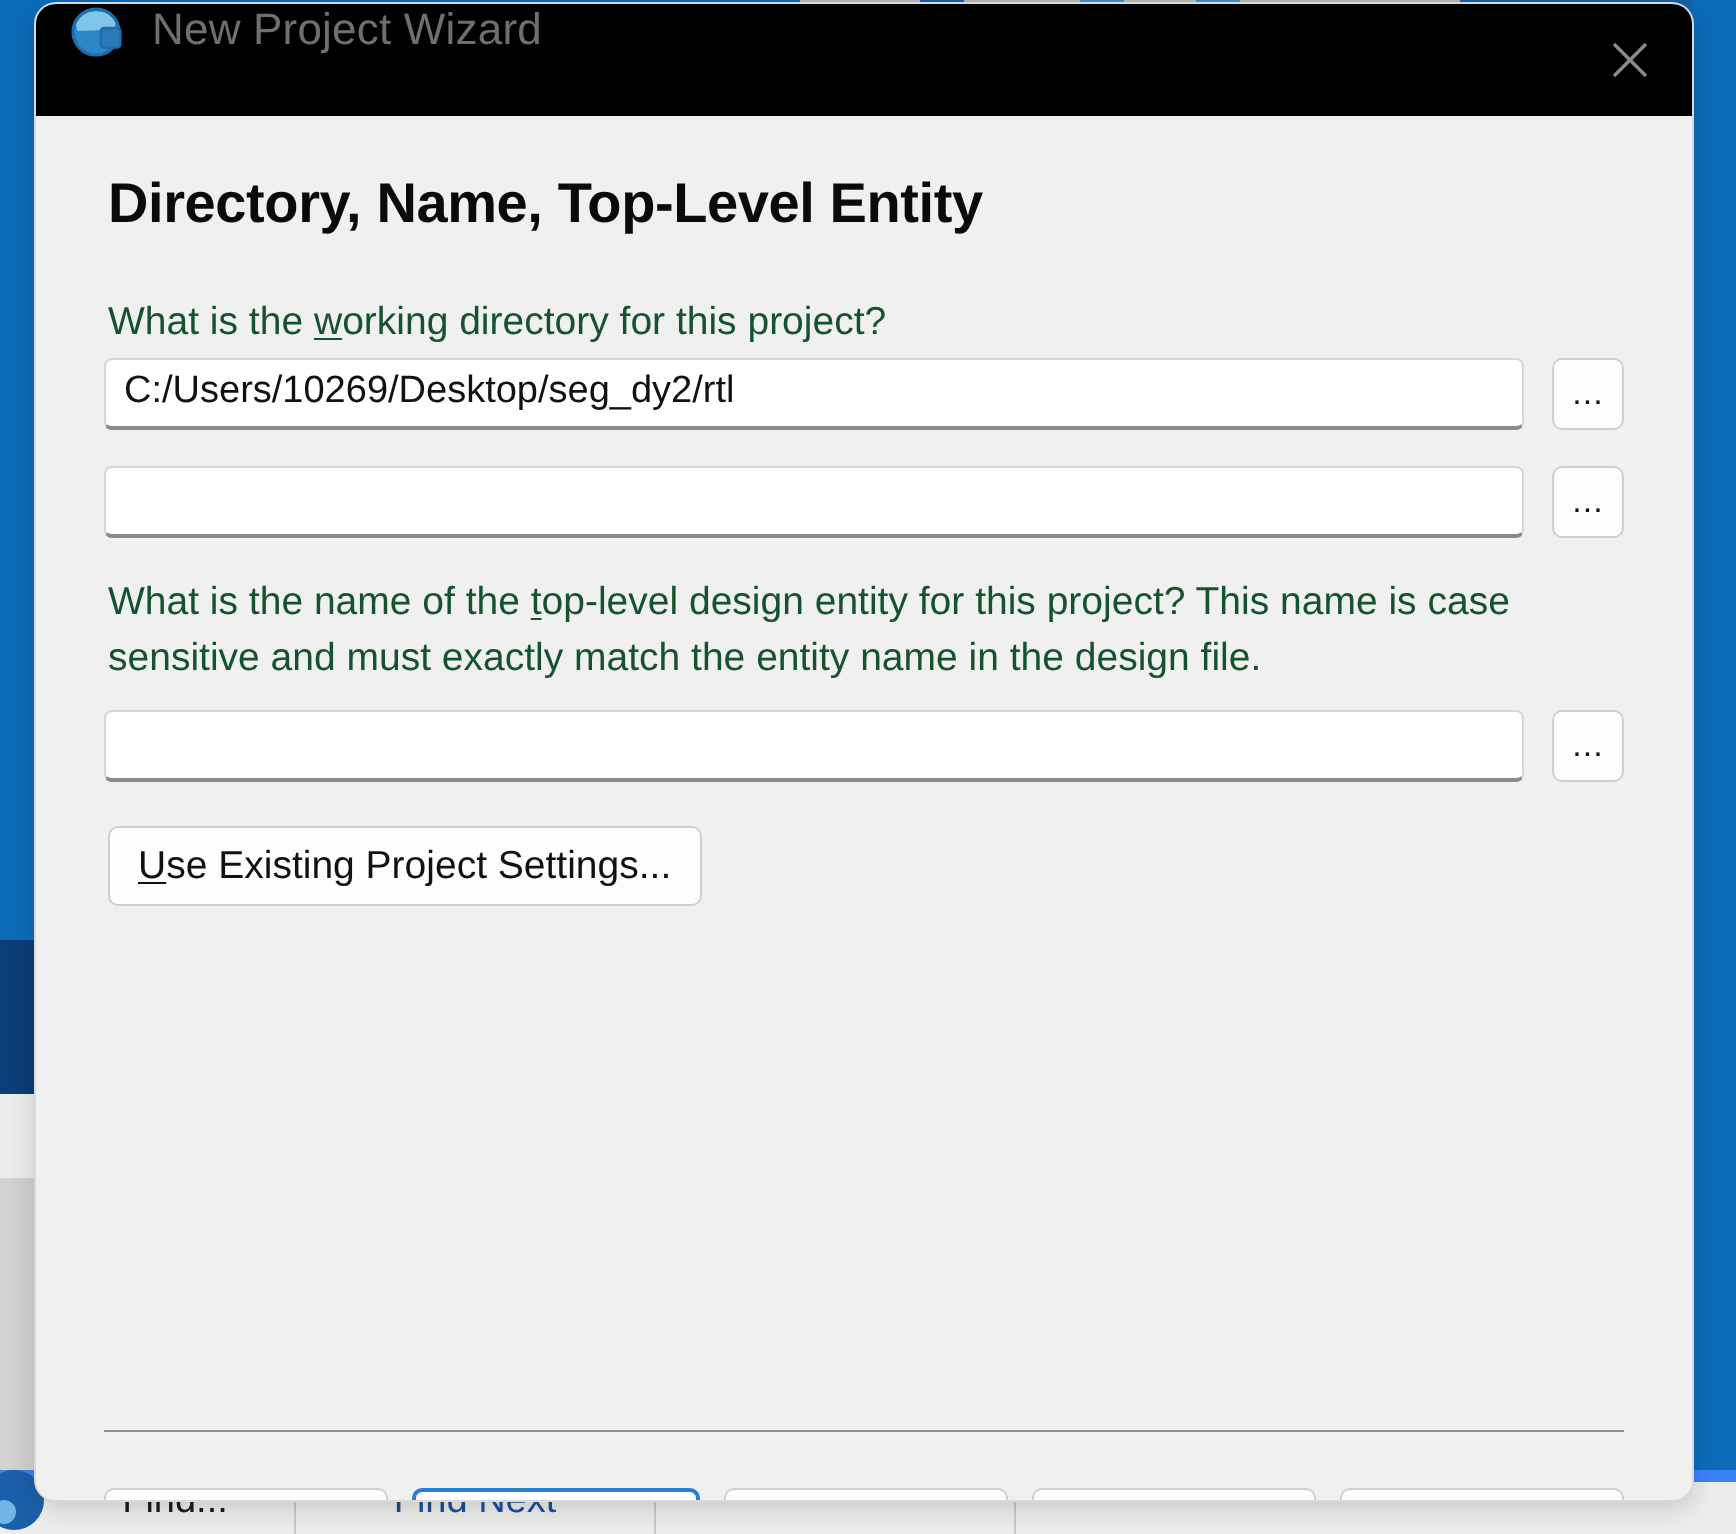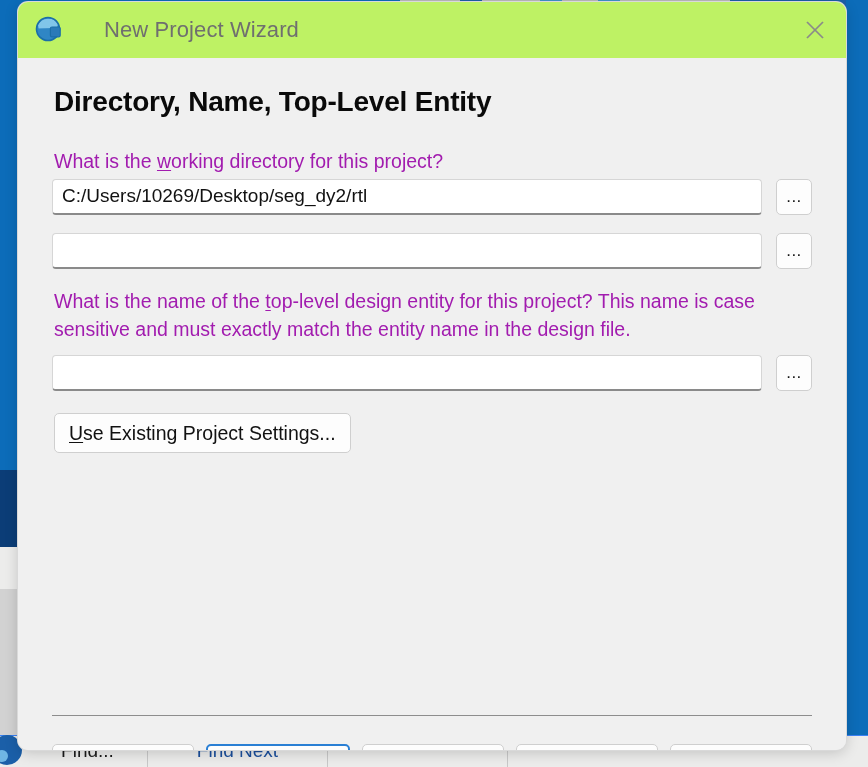--- a/index.html
+++ b/index.html
@@ -39,21 +39,21 @@
     background: #0c6cb9;
   }
   .bg-tb-seg {
     position: absolute; top: 0; height: 10px;
   }
 
   
   .bg-bottombar {
     position: absolute; left: 0; bottom: 0; width: 868px; height: 32px;
     background: #ececeb;
-    border-top: 1px solid #3b82f6;
+    border-top: 6px solid #3b82f6;
   }
   .bg-bottombar-item {
     position: absolute; bottom: 0; height: 32px;
     display: flex; align-items: center; justify-content: center;
     font-size: 19px; color: #1b1b1b;
     border-right: 1px solid #c8c8c8;
   }
   .bg-find-dots { left: 28px; width: 120px; }
   .bg-find-next { left: 148px; width: 180px; color: #1b4f9c; }
   .bg-find-blank { left: 328px; width: 180px; }
@@ -76,24 +76,23 @@
     background: #f0f0f0;
     border-radius: 10px;
     box-shadow: 0 0 0 1px #d9d9d9, 0 3px 14px rgba(0,0,0,0.18);
     overflow: hidden;
   }
 
   
   .titlebar {
     position: relative;
     height: 56px;
-    background: #bef264;
-    display: flex; align-items: center;
+    background: #000000;
+    display: flex; align-items: flex-start;
     padding-left: 16px;
-    gap: 28px;
   }
   .app-icon {
     width: 30px; height: 30px;
     position: relative; flex: 0 0 auto;
     margin-right: 12px;
   }
   .title-text {
     font-size: 22px;
     color: #6f6f6f;
     letter-spacing: 0.1px;
@@ -116,21 +115,21 @@
   .page-title {
     font-size: 28px;
     font-weight: bold;
     color: #0a0a0a;
     padding-top: 28px;
     margin: 0 0 34px 2px;
     letter-spacing: -0.2px;
   }
   .field-label {
     font-size: 19.5px;
-    color: #a21caf;
+    color: #14532d;
     margin: 0 0 7px 2px;
     line-height: 1.0;
   }
   .field-label.multiline {
     line-height: 1.45;
     margin-bottom: 12px;
     max-width: 760px;
   }
   .field-row {
     display: flex; align-items: stretch;

